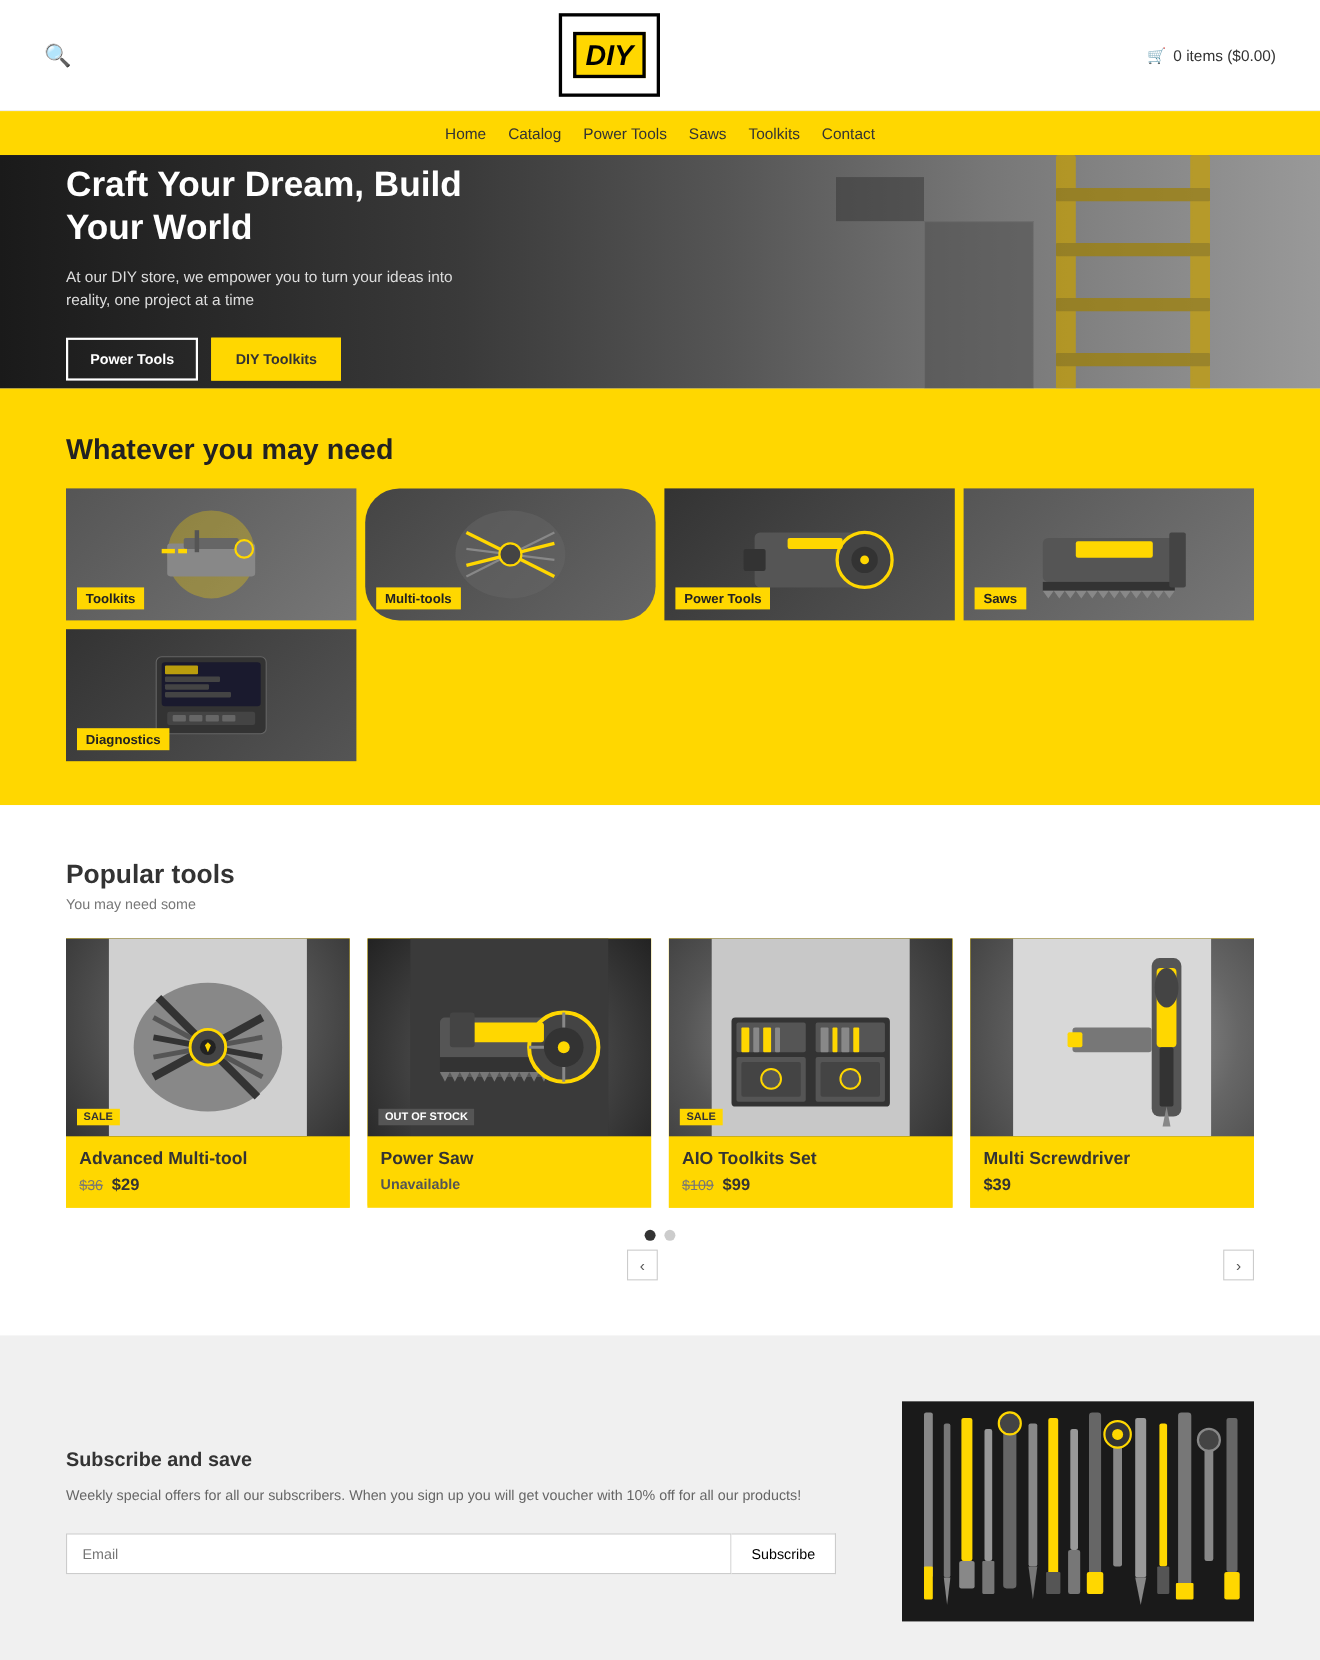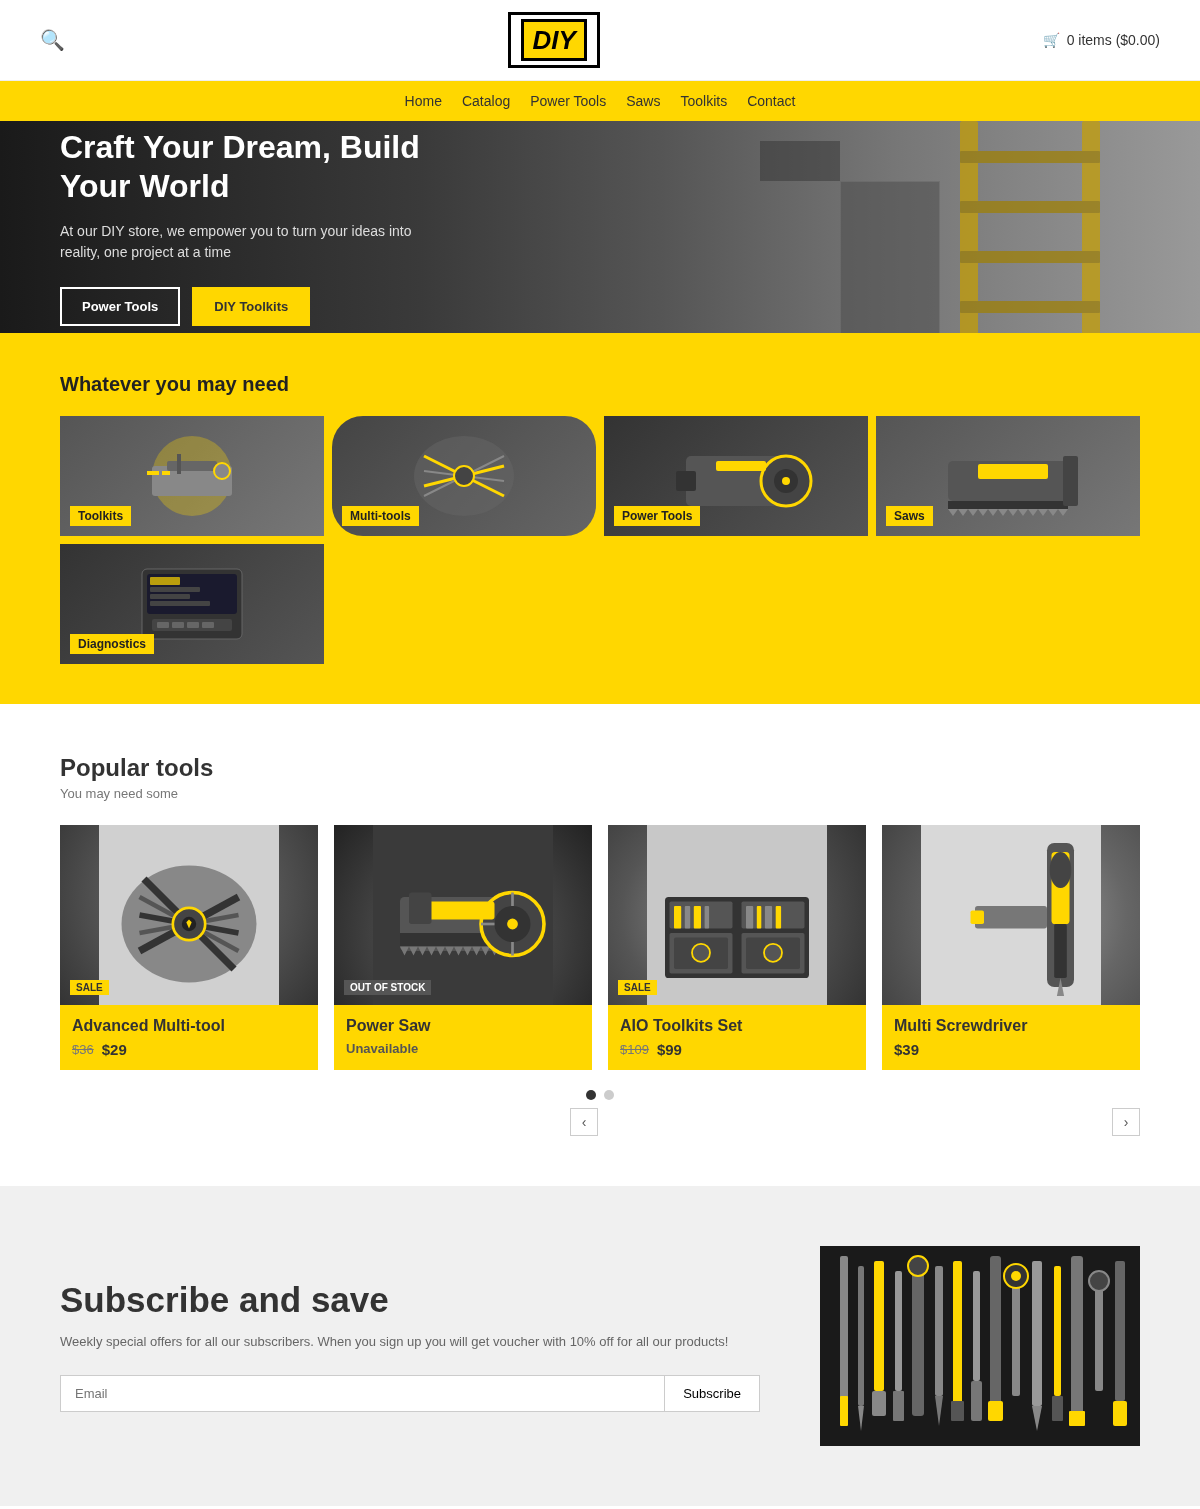--- a/index.html
+++ b/index.html
@@ -13,21 +13,21 @@
       padding: 12px 40px;
       background: #fff;
       border-bottom: 1px solid #eee;
     }
     .header-logo {
       display: flex;
       align-items: flex-end;
       font-size: 28px;
       font-weight: 900;
       border: 3px solid #000;
-      padding: 4px 10px;
+      padding: 14px 10px;
       background: #fff;
     }
     .header-search { font-size: 20px; cursor: pointer; }
     .header-cart { font-size: 14px; display: flex; align-items: center; gap: 6px; cursor: pointer; }
 
     
     .nav {
       background: #FFD700;
       display: flex;
       justify-content: center;
@@ -89,21 +89,21 @@
       font-weight: 600;
       cursor: pointer;
     }
 
     
     .categories-section {
       background: #FFD700;
       padding: 40px 60px;
     }
     .categories-section h2 {
-      font-size: 20px;
+      font-size: 26px;
       font-weight: 800;
       margin-bottom: 20px;
       color: #222;
     }
     .categories-grid {
       display: grid;
       grid-template-columns: repeat(4, 1fr);
       gap: 8px;
     }
     .category-item {
@@ -242,21 +242,21 @@
     
     .subscribe-section {
       background: #f0f0f0;
       padding: 60px;
       display: flex;
       align-items: center;
       gap: 60px;
     }
     .subscribe-left { flex: 1; }
     .subscribe-left h2 {
-      font-size: 35px;
+      font-size: 18px;
       font-weight: 800;
       margin-bottom: 12px;
     }
     .subscribe-left p {
       font-size: 13px;
       color: #666;
       margin-bottom: 24px;
       line-height: 1.5;
     }
     .subscribe-form {

